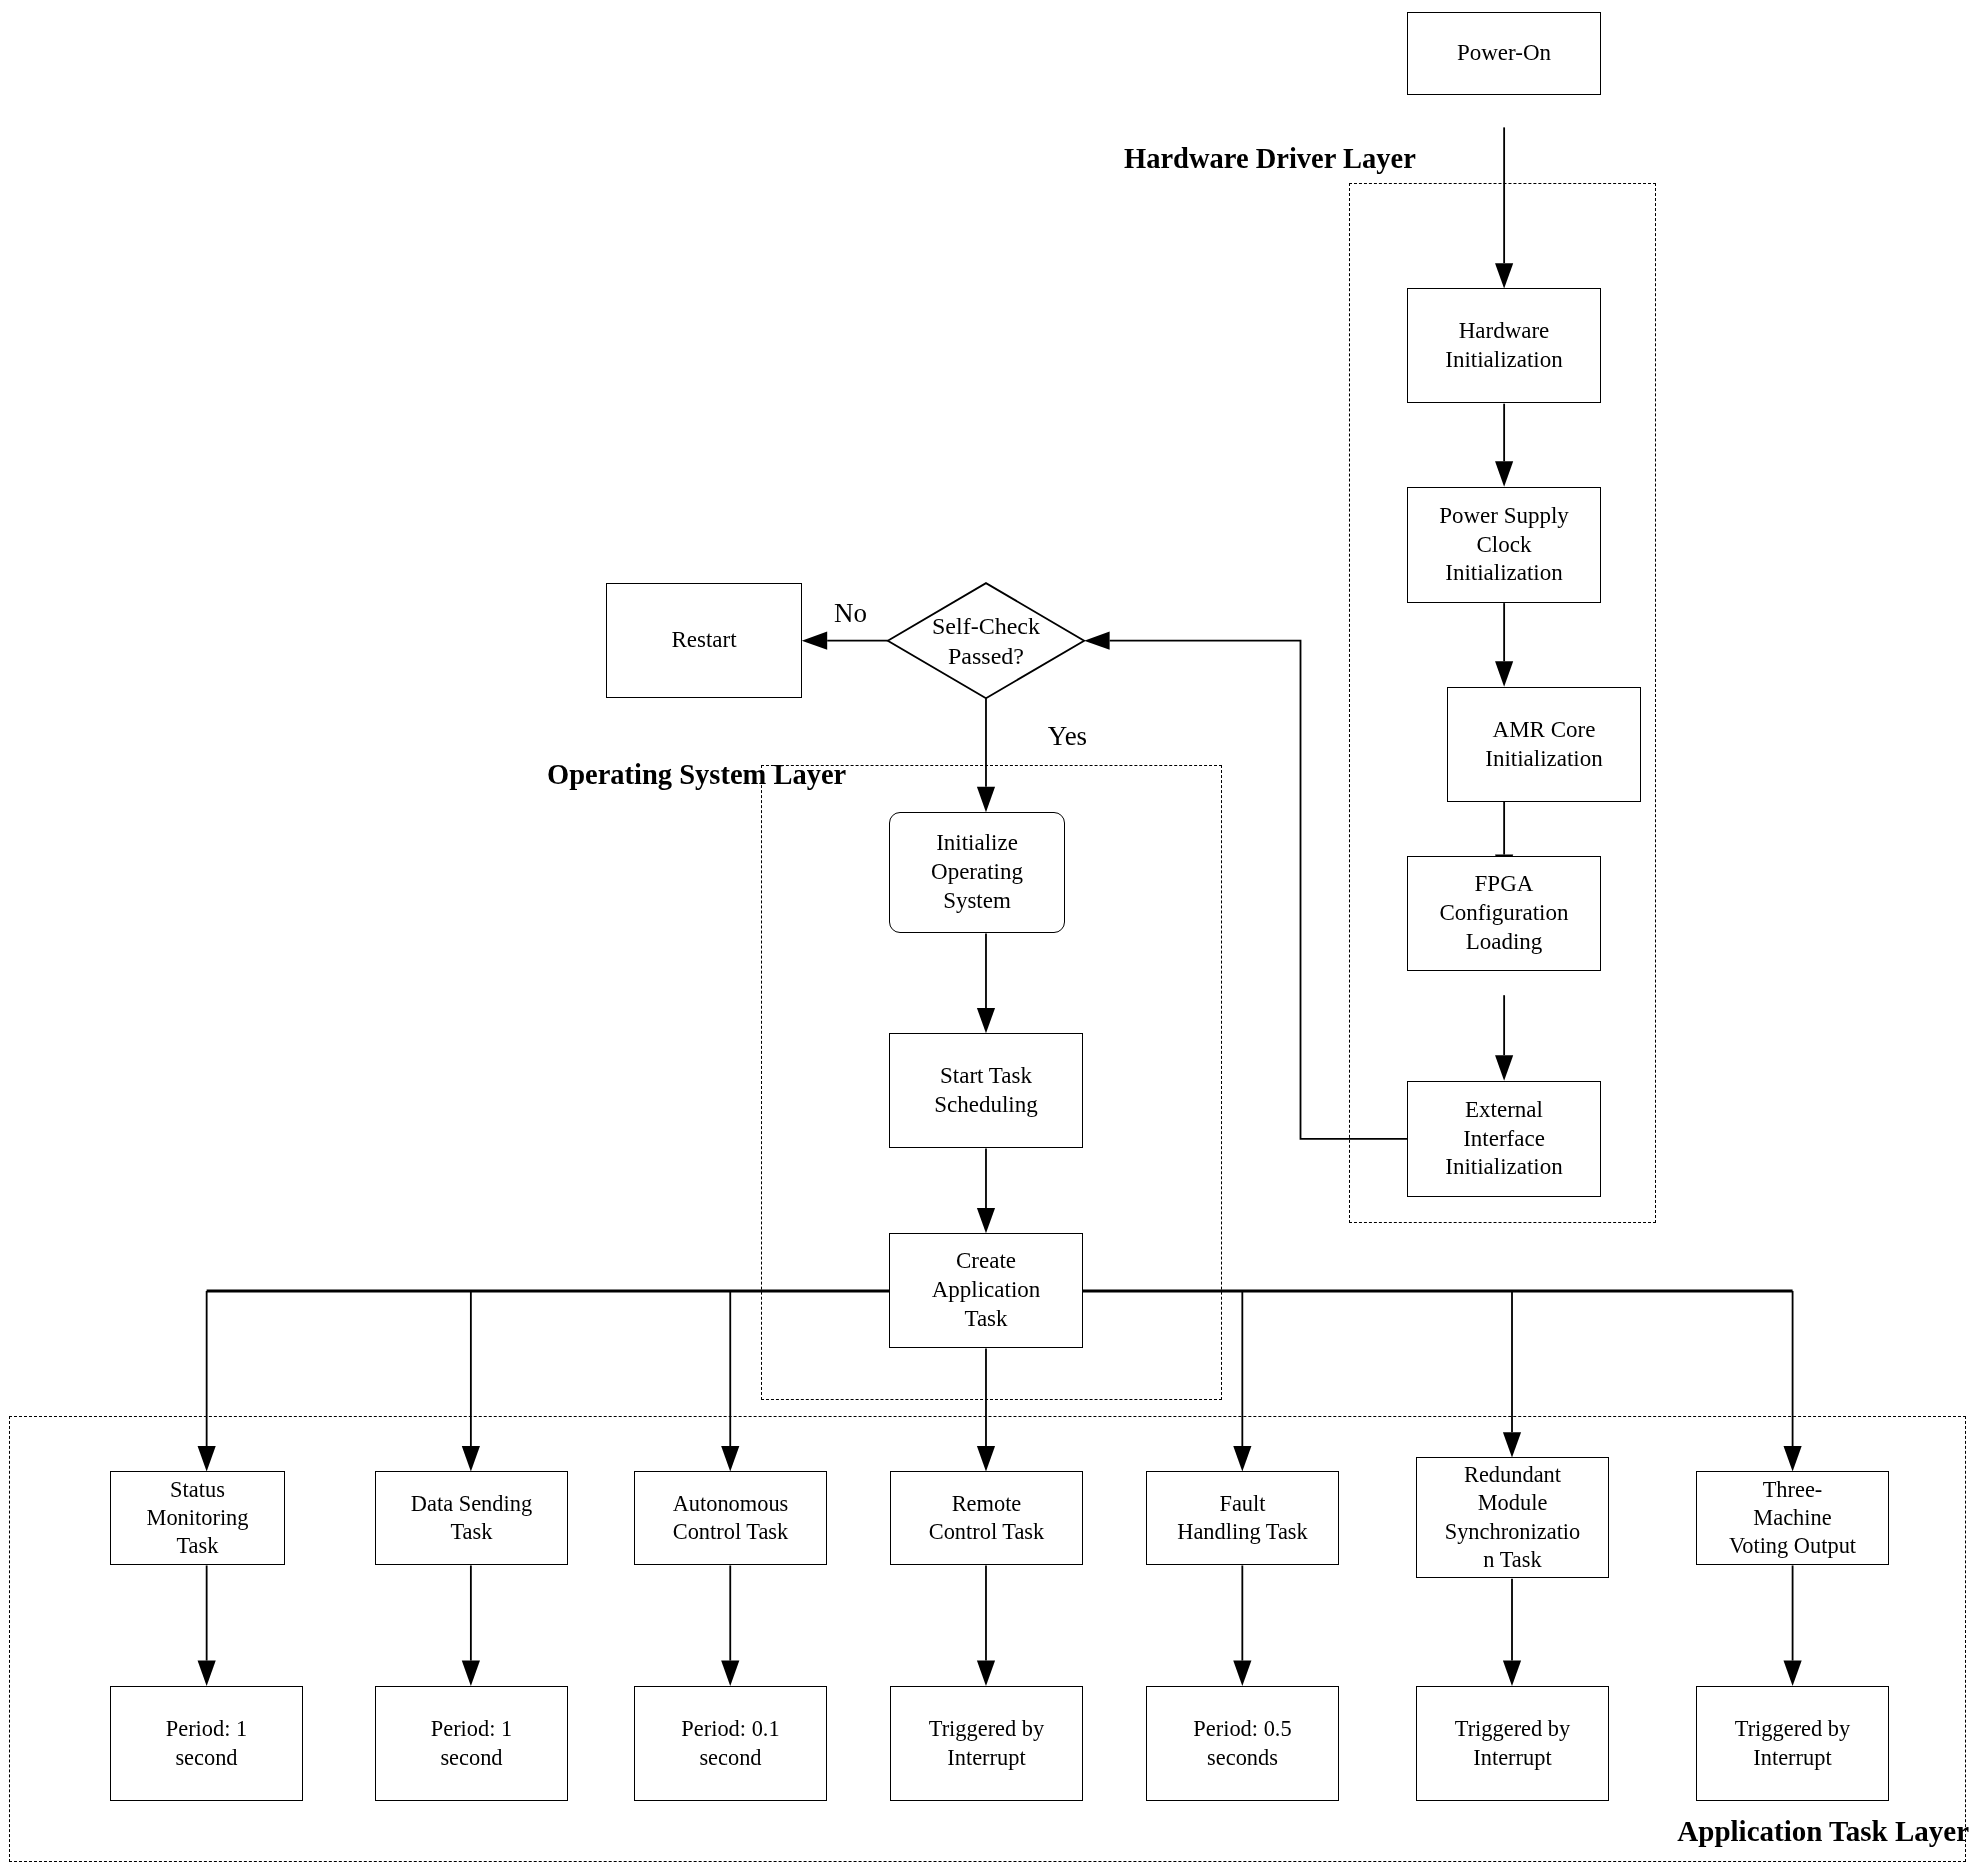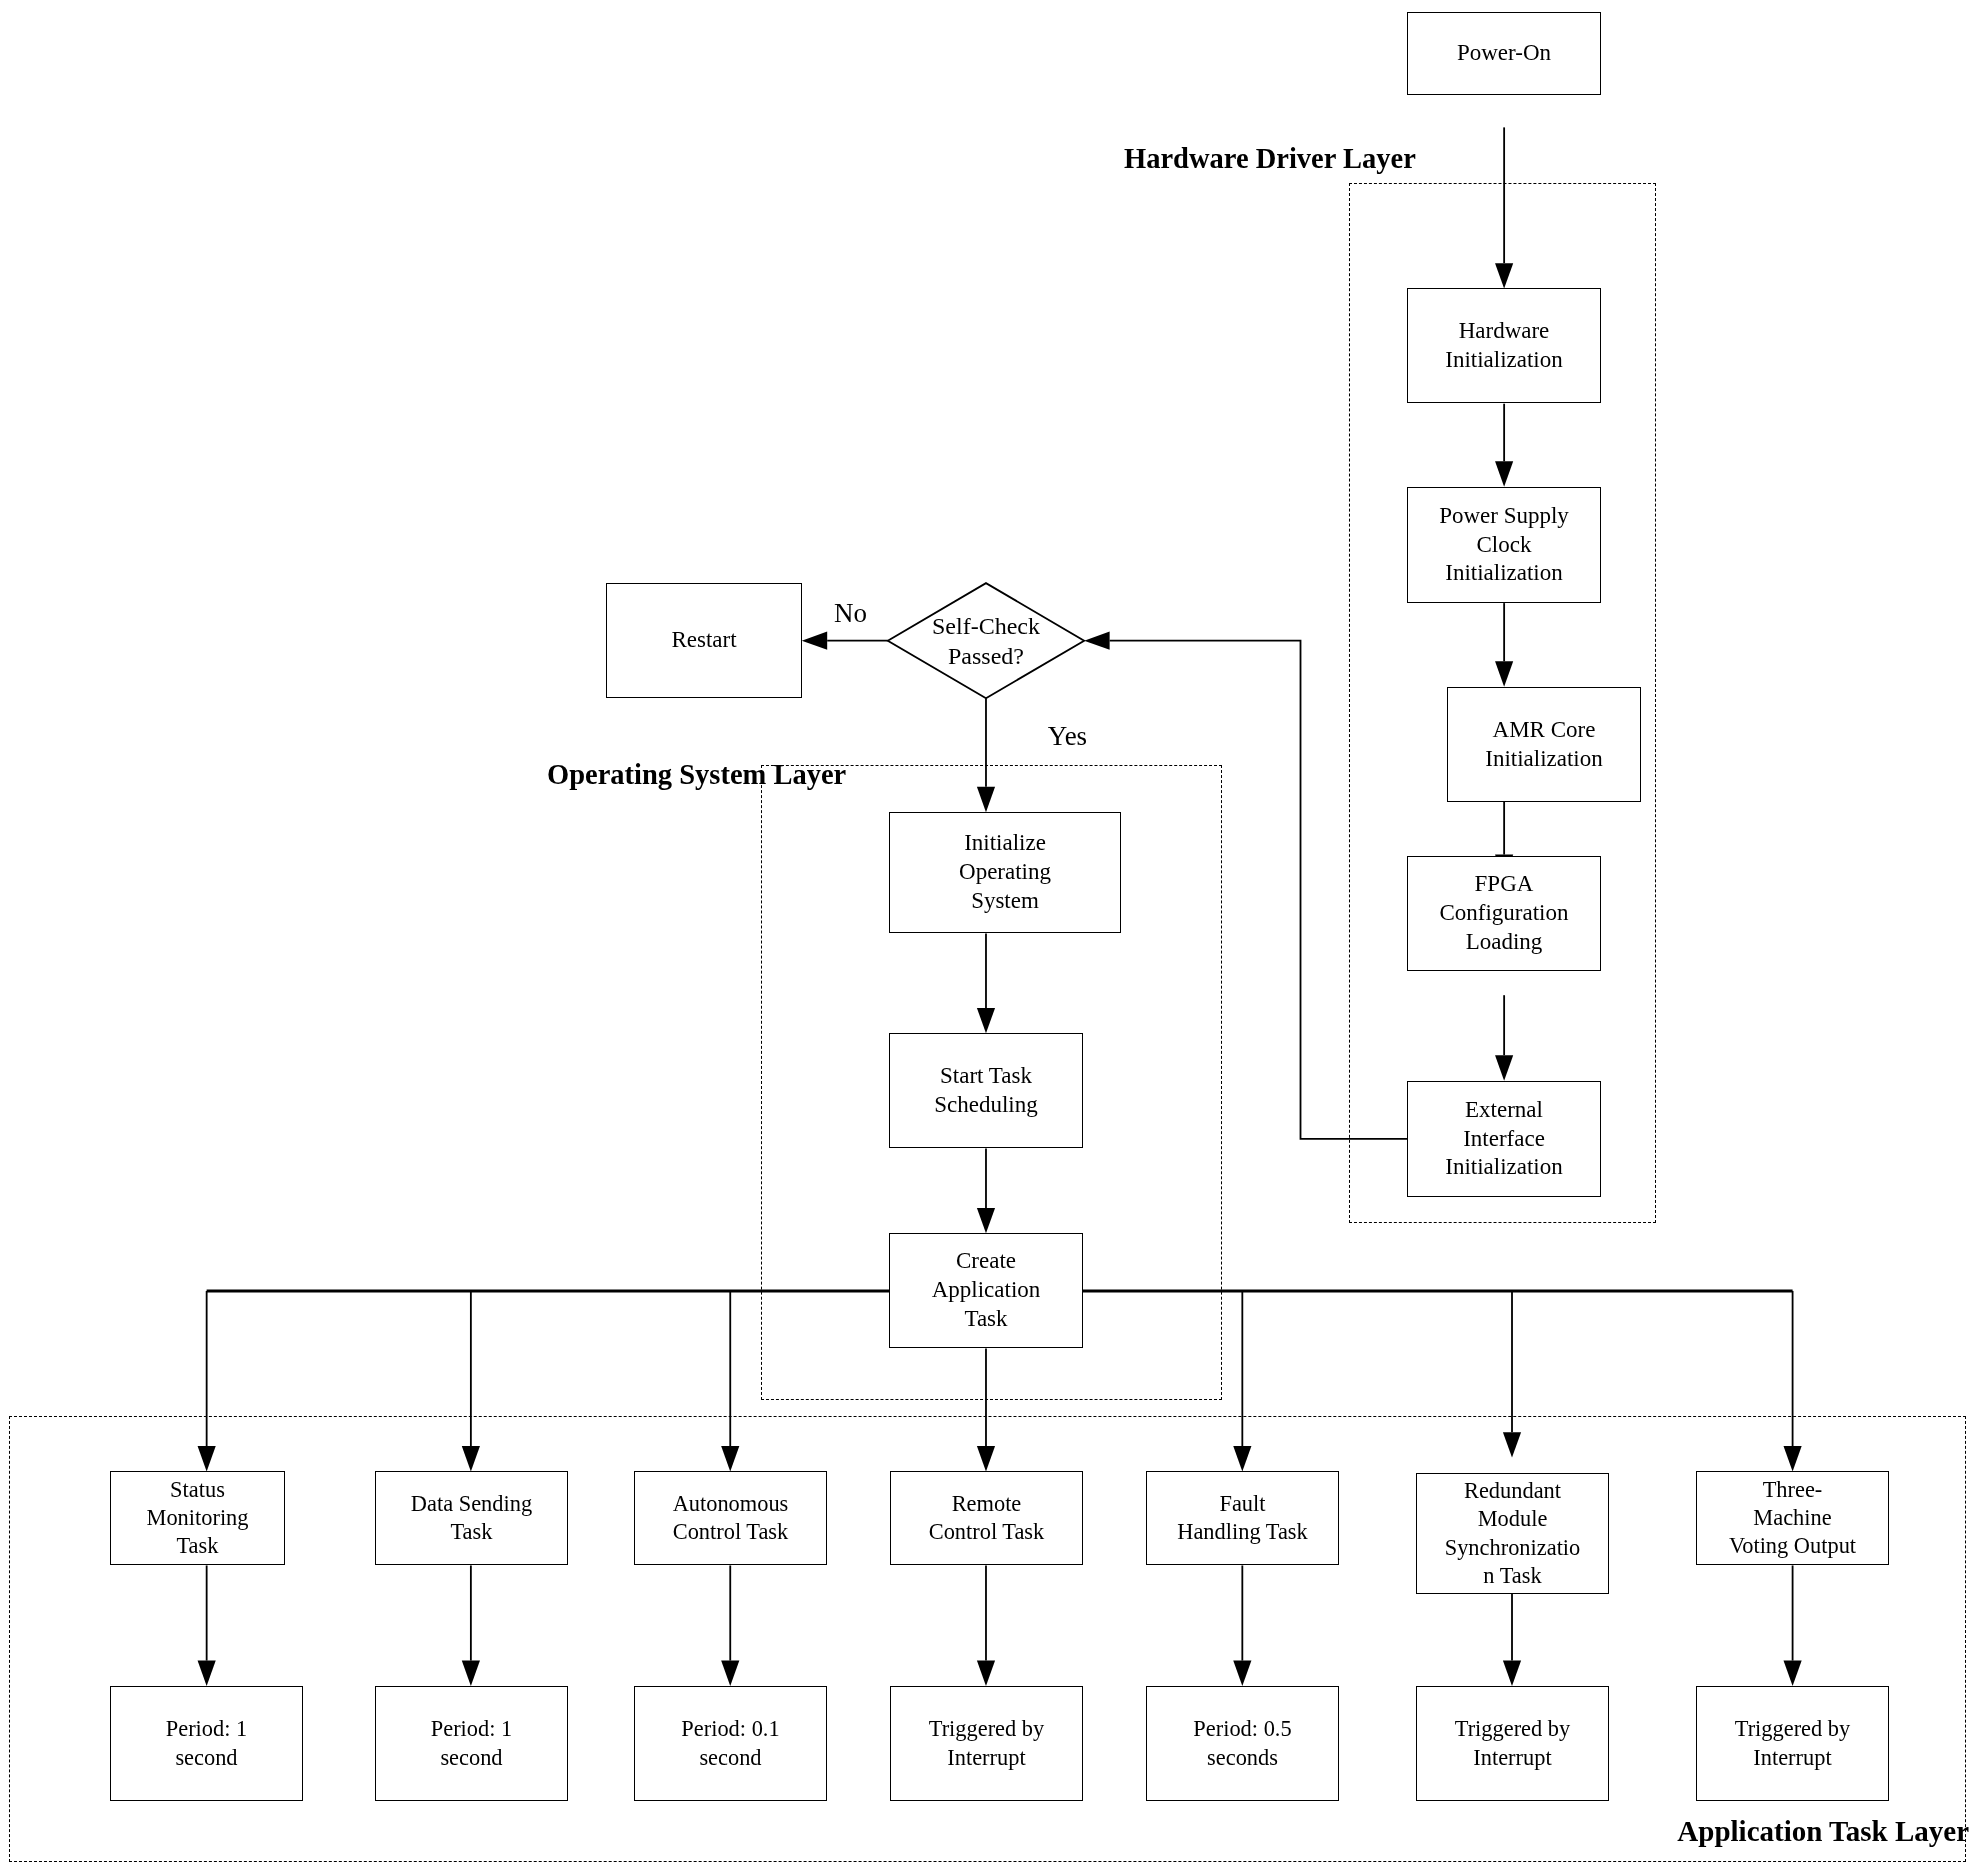--- a/index.html
+++ b/index.html
@@ -164,41 +164,41 @@
   <div class="node" style="left:1407px; top:1081px; width:194px; height:116px;">External
 Interface
 Initialization</div>
 
   <div class="node" style="left:606px; top:583px;  width:196px; height:115px;">Restart</div>
   <div class="diamond-label" style="left:877px; top:610px; width:218px; height:61px;">Self-Check
 Passed?</div>
   <div class="edge-label" style="left:814px; top:599px;  width:73px;">No</div>
   <div class="edge-label" style="left:1028px; top:722px; width:79px;">Yes</div>
 
-  <div class="node" style="left:889px; top:812px; width:232px; height:121px;">Initialize
+  <div class="node" style="left:889px; top:812px; width:176px; height:121px;border-radius:11px;">Initialize
 Operating
 System</div>
   <div class="node" style="left:889px; top:1033px; width:194px; height:115px;">Start Task
 Scheduling</div>
   <div class="node" style="left:889px; top:1233px; width:194px; height:115px;">Create
 Application
 Task</div>
 
   <div class="node task-node" style="left:110px;  top:1471px; width:175px; height:94px;">Status
 Monitoring
 Task</div>
   <div class="node task-node" style="left:375px;  top:1471px; width:193px; height:94px;">Data Sending
 Task</div>
   <div class="node task-node" style="left:634px; top:1471px; width:193px; height:94px;">Autonomous
 Control Task</div>
   <div class="node task-node" style="left:890px; top:1471px; width:193px; height:94px;">Remote
 Control Task</div>
   <div class="node task-node" style="left:1146px; top:1471px; width:193px; height:94px;">Fault
 Handling Task</div>
-  <div class="node task-node" style="left:1416px; top:1457px; width:193px; height:121px;margin-top:16px;">Redundant
+  <div class="node task-node" style="left:1416px; top:1457px; width:193px; height:121px;">Redundant
 Module
 Synchronizatio
 n Task</div>
   <div class="node task-node" style="left:1696px; top:1471px; width:193px; height:94px;">Three-
 Machine
 Voting Output</div>
 
   <div class="node task-node" style="left:110px;  top:1686px; width:193px; height:115px;">Period: 1
 second</div>
   <div class="node task-node" style="left:375px;  top:1686px; width:193px; height:115px;">Period: 1

